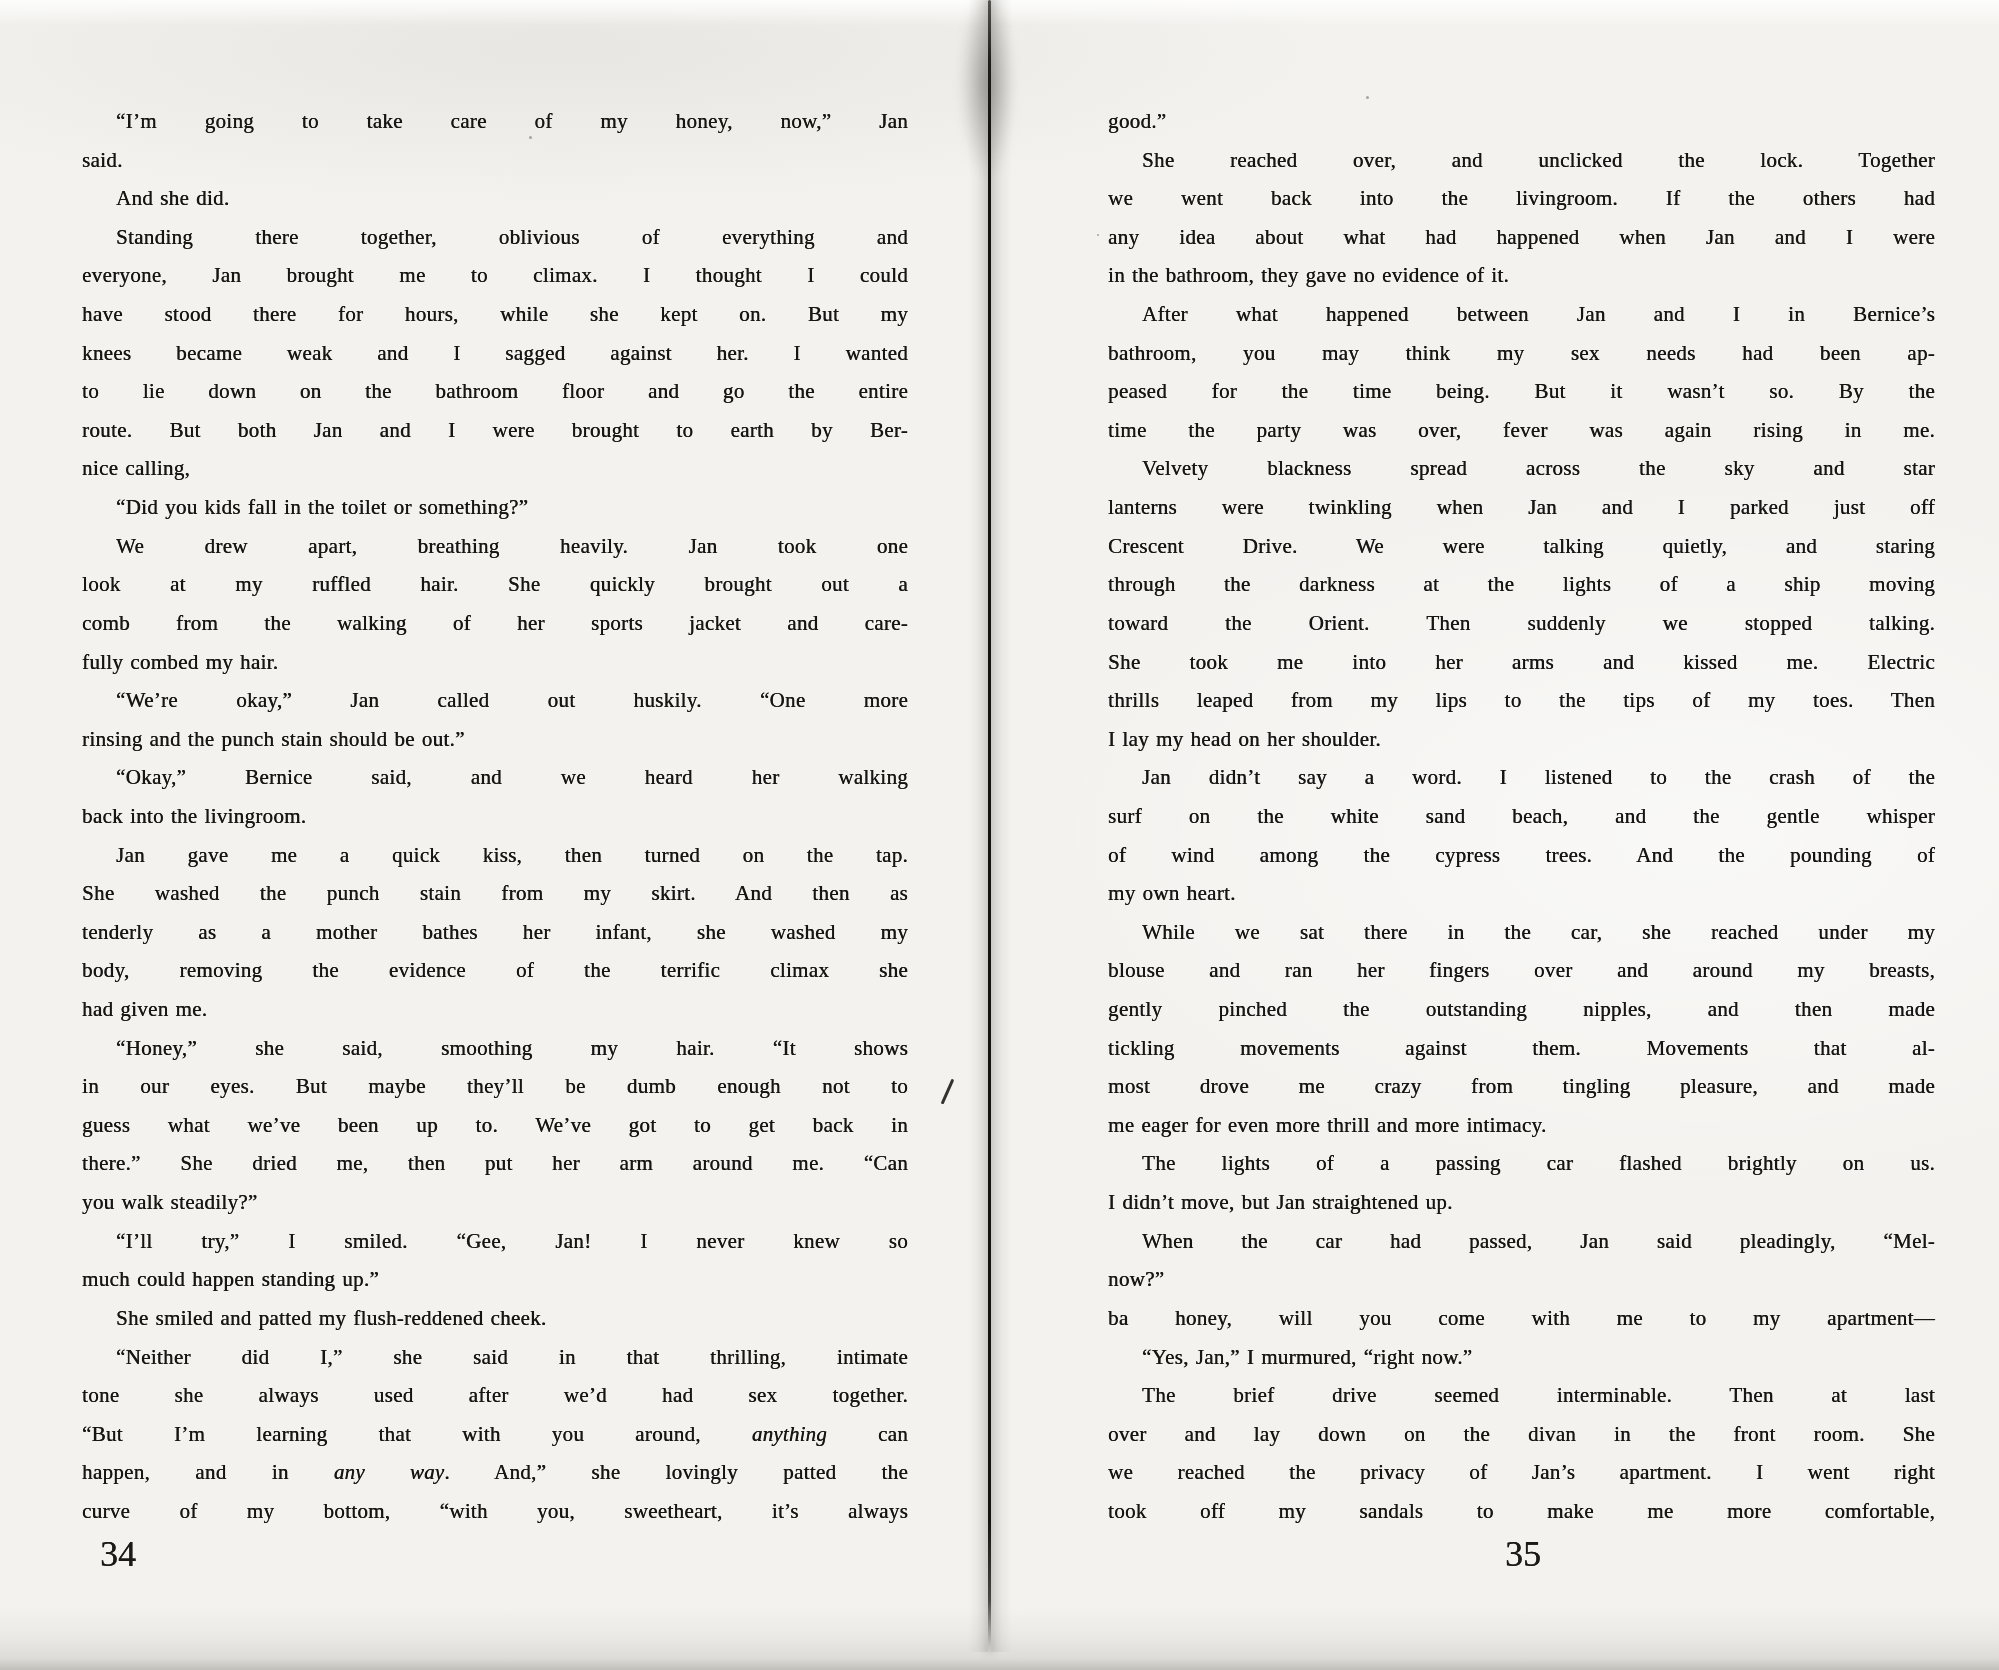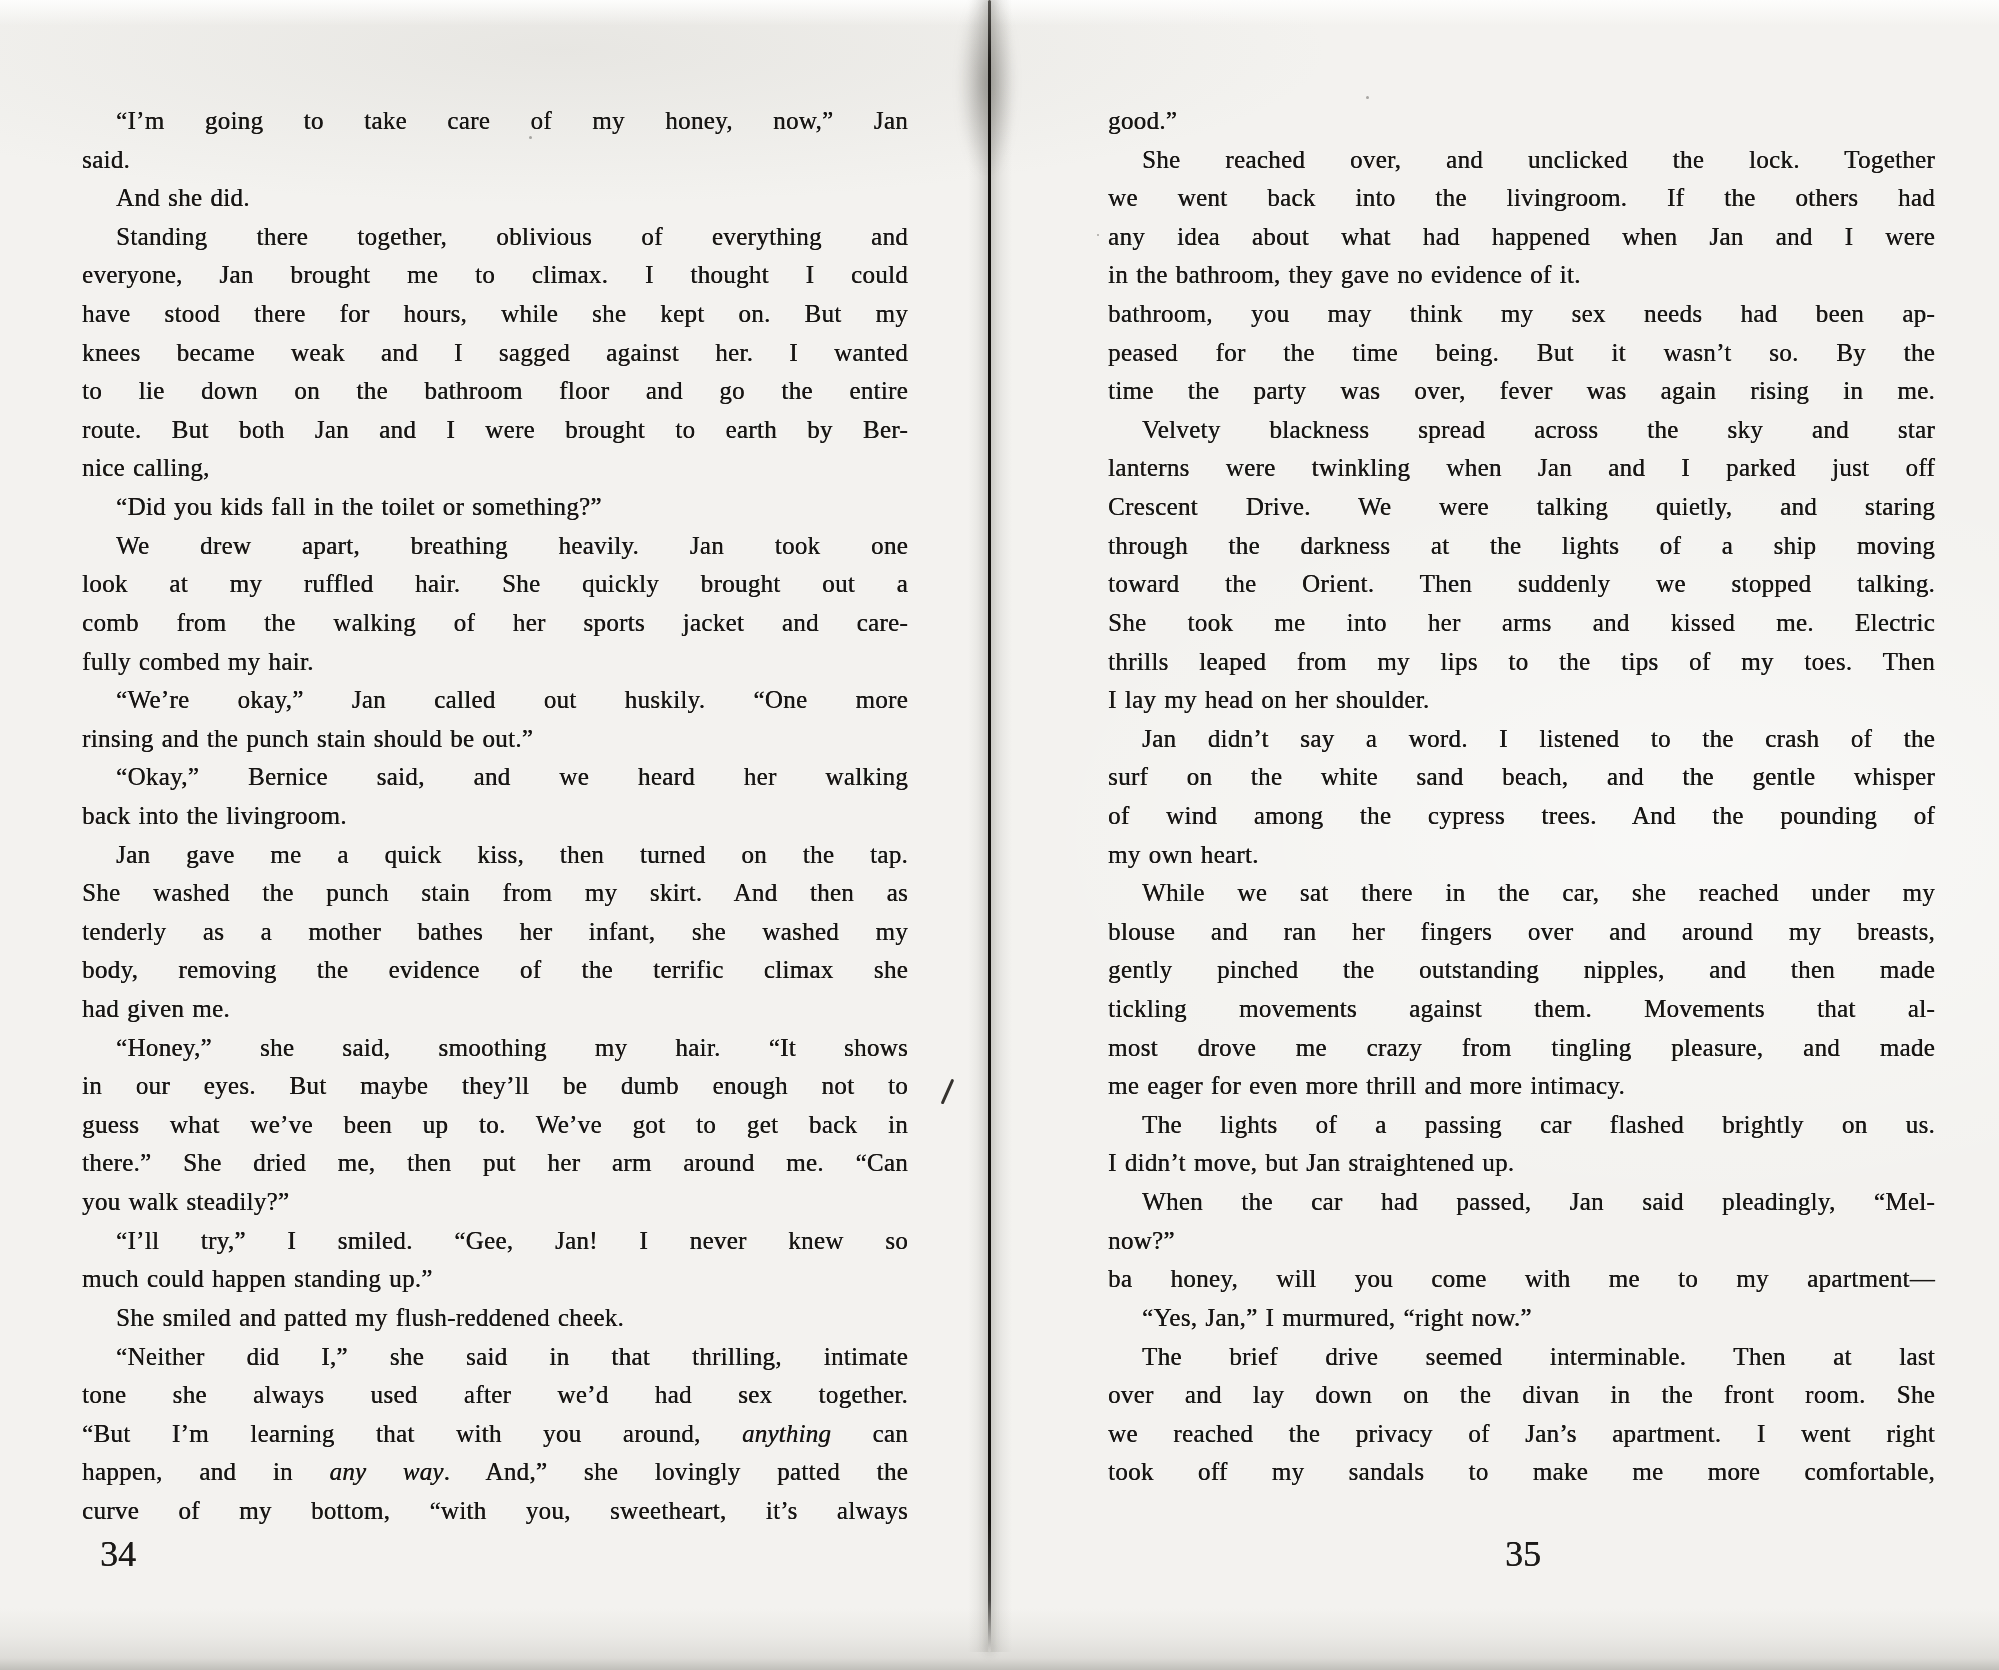--- a/index.html
+++ b/index.html
@@ -22,21 +22,21 @@
       linear-gradient(180deg, #fdfdfc 0px, rgba(253,253,252,0) 26px),
       radial-gradient(1100px 220px at 28% 3%, rgba(190,188,181,0.22), rgba(190,188,181,0) 70%),
       radial-gradient(900px 500px at 85% 50%, rgba(255,255,255,0.5), rgba(255,255,255,0) 75%),
       linear-gradient(0deg, rgba(142,140,133,0.50) 0px, rgba(165,163,156,0.28) 12px, rgba(190,188,181,0.16) 34px, rgba(190,188,181,0) 62px),
       #f3f2ef;
     color: #181614;
   }
   .col {
     position: absolute;
     top: 102px;
-    font-size: 25px;
+    font-size: 21px;
     letter-spacing: 0.3px;
     word-spacing: 1.5px;
     text-shadow: 0.35px 0 0 currentColor;
   }
   .col-left  { left: 82px;   width: 826px; }
   .col-right { left: 1108px; width: 827px; }
   .line {
     height: 38.62px;
     line-height: 38.62px;
     text-align: justify;
@@ -142,20 +142,21 @@
       <div class="line">“But I’m learning that with you around, <i>anything</i> can</div>
       <div class="line">happen, and in <i>any way</i>. And,” she lovingly patted the</div>
       <div class="line">curve of my bottom, “with you, sweetheart, it’s always</div>
     </div>
   <div class="col col-right">
       <div class="line last">good.”</div>
       <div class="line indent">She reached over, and unclicked the lock. Together</div>
       <div class="line">we went back into the livingroom. If the others had</div>
       <div class="line">any idea about what had happened when Jan and I were</div>
       <div class="line last">in the bathroom, they gave no evidence of it.</div>
+      <div class="line indent">After what happened between Jan and I in Bernice’s</div>
       <div class="line">bathroom, you may think my sex needs had been ap-</div>
       <div class="line">peased for the time being. But it wasn’t so. By the</div>
       <div class="line">time the party was over, fever was again rising in me.</div>
       <div class="line indent">Velvety blackness spread across the sky and star</div>
       <div class="line">lanterns were twinkling when Jan and I parked just off</div>
       <div class="line">Crescent Drive. We were talking quietly, and staring</div>
       <div class="line">through the darkness at the lights of a ship moving</div>
       <div class="line">toward the Orient. Then suddenly we stopped talking.</div>
       <div class="line">She took me into her arms and kissed me. Electric</div>
       <div class="line">thrills leaped from my lips to the tips of my toes. Then</div>

